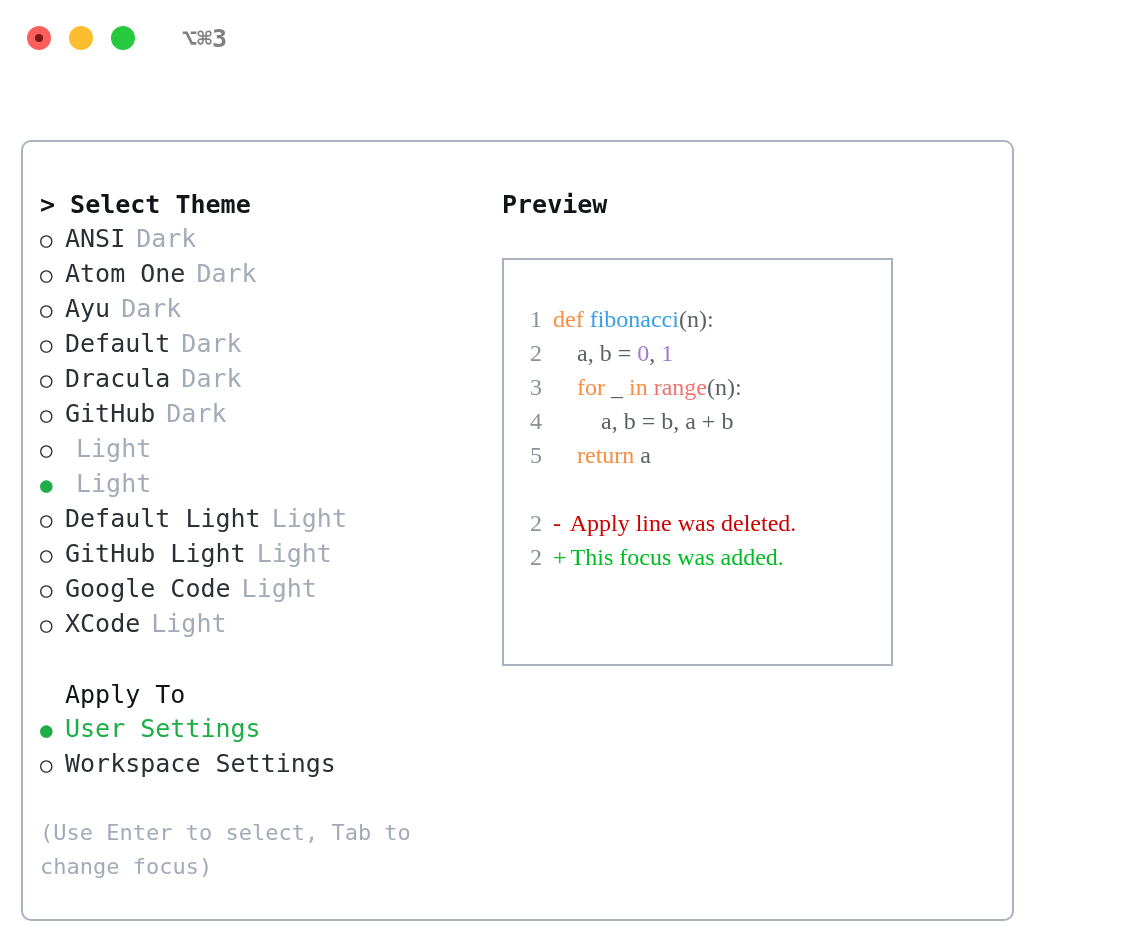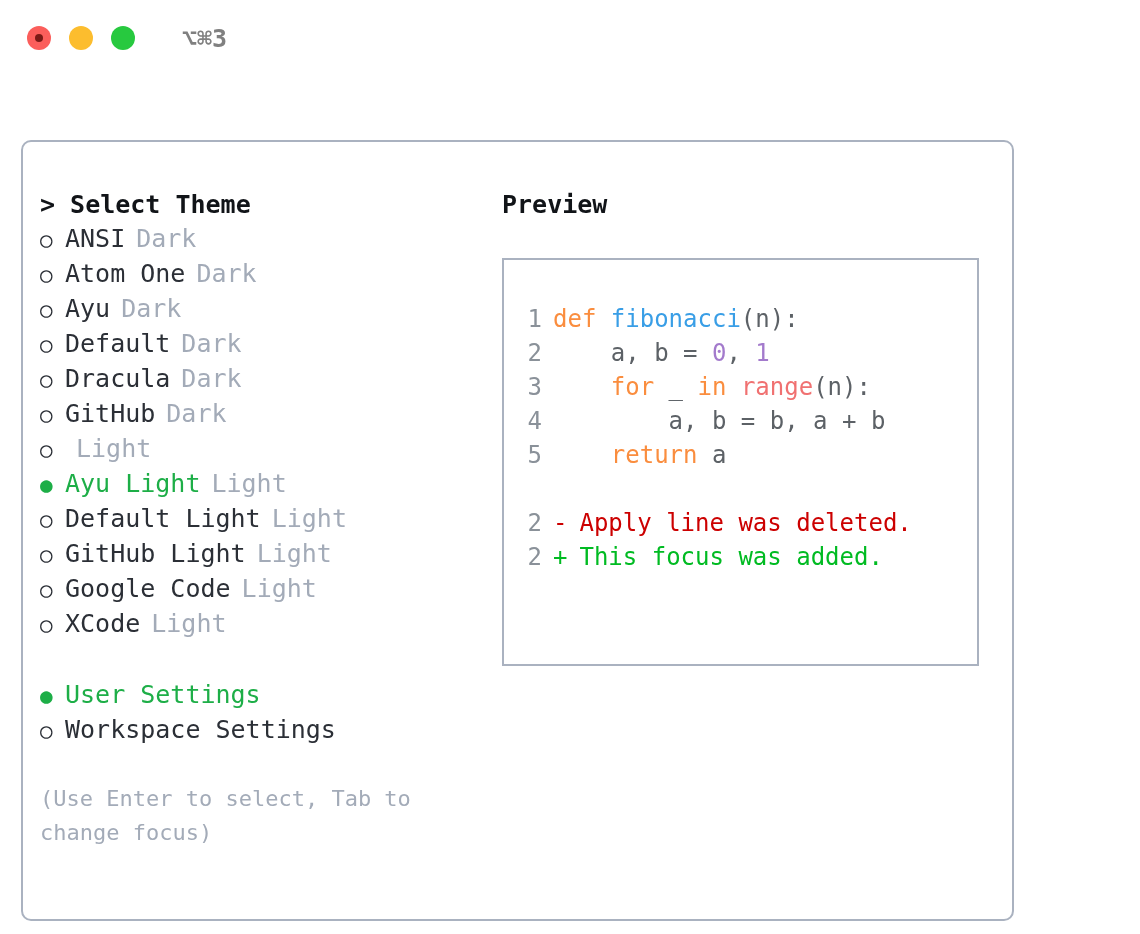--- a/index.html
+++ b/index.html
@@ -160,26 +160,27 @@
     font-weight: bold;
     color: #111418;
     line-height: 34px;
     margin-left: 9px;
     white-space: pre;
   }
 
   #preview-box {
     margin-top: 36px;
     margin-left: 9px;
-    width: 477px;
+    width: 391px;
     height: 408px;
     border: 2px solid #aab2c0;
     box-sizing: border-box;
     background: #ffffff;
     padding: 42px 0 0 14px;
+    font-family: Liberation Serif, serif;
   }
 
   .code-line {
     font-size: 24px;
     line-height: 34px;
     white-space: pre;
     color: #5c6166;
   }
   .ln {
     display: inline-block;
@@ -226,29 +227,30 @@
         <div class="heading"><span class="caret">&gt; </span><span>Select Theme</span></div>
 
         <div id="theme-list">
             <div class="opt"><span class="marker">○</span><span class="label">ANSI</span><span class="cat">Dark</span></div>
             <div class="opt"><span class="marker">○</span><span class="label">Atom One</span><span class="cat">Dark</span></div>
             <div class="opt"><span class="marker">○</span><span class="label">Ayu</span><span class="cat">Dark</span></div>
             <div class="opt"><span class="marker">○</span><span class="label">Default</span><span class="cat">Dark</span></div>
             <div class="opt"><span class="marker">○</span><span class="label">Dracula</span><span class="cat">Dark</span></div>
             <div class="opt"><span class="marker">○</span><span class="label">GitHub</span><span class="cat">Dark</span></div>
             <div class="opt"><span class="marker">○</span><span class="cat">Light</span></div>
-            <div class="opt selected"><span class="marker">●</span><span class="label">Ayu Light</span><span class="cat">Light</span></div>
+            <div class="opt selected"><span class="marker">●</span><span class="cat">Light</span></div>
             <div class="opt"><span class="marker">○</span><span class="label">Default Light</span><span class="cat">Light</span></div>
             <div class="opt"><span class="marker">○</span><span class="label">GitHub Light</span><span class="cat">Light</span></div>
             <div class="opt"><span class="marker">○</span><span class="label">Google Code</span><span class="cat">Light</span></div>
             <div class="opt"><span class="marker">○</span><span class="label">XCode</span><span class="cat">Light</span></div>
           </div>
 
         <div class="section-gap"></div>
 
+        <div class="subheading">Apply To</div>
 
         <div id="apply-list">
             <div class="opt selected"><span class="marker">●</span><span class="label">User Settings</span></div>
             <div class="opt"><span class="marker">○</span><span class="label">Workspace Settings</span></div>
           </div>
 
         <div id="hint">(Use Enter to select, Tab to change focus)</div>
       </div>
 
       <div id="right-col">

